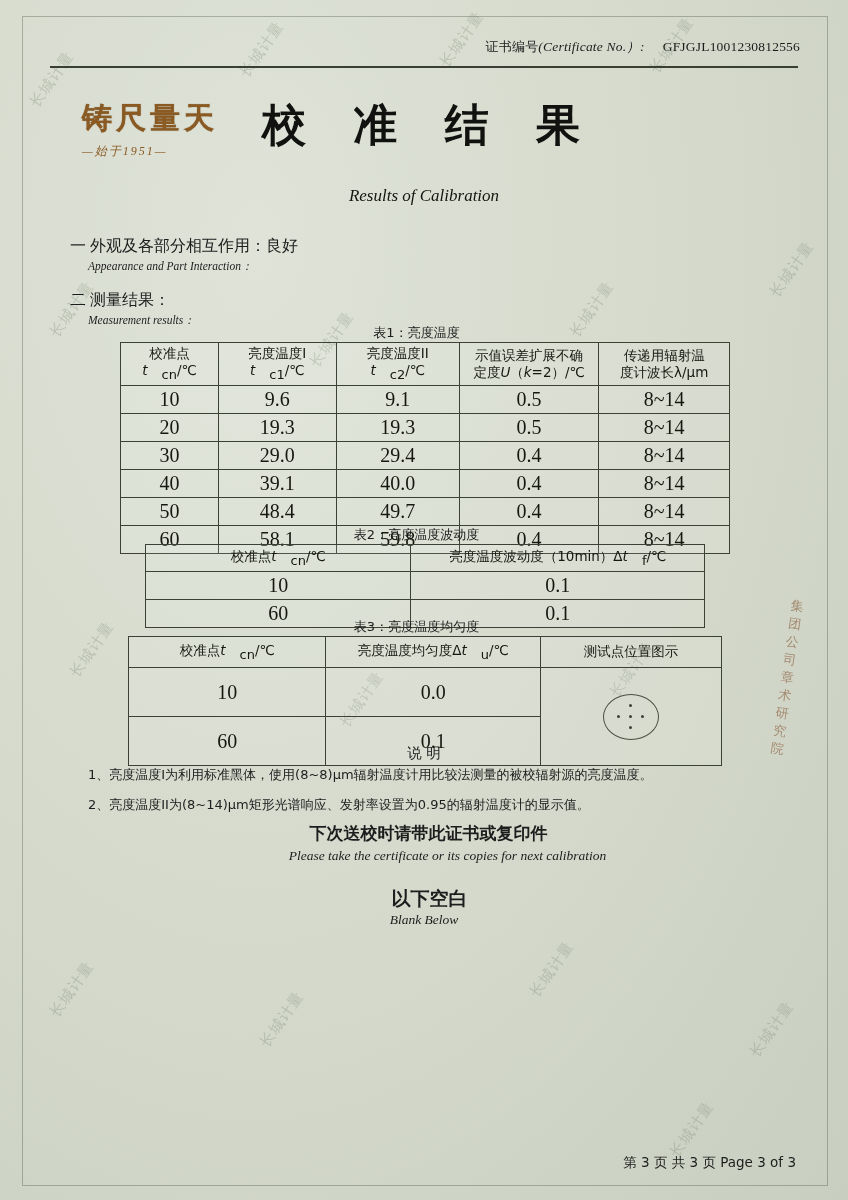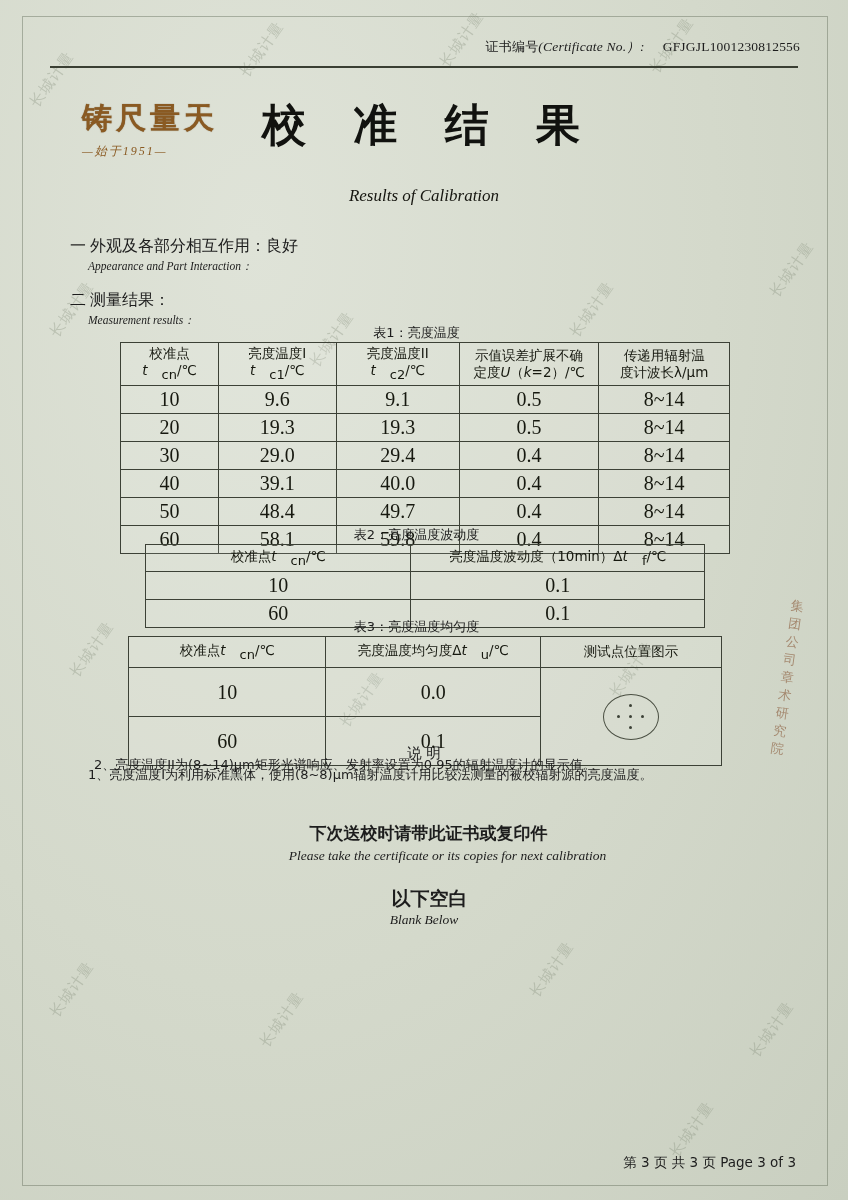--- a/index.html
+++ b/index.html
@@ -296,21 +296,21 @@
     </tr>
     <tr>
       <td class="num" style="height:44px;">60</td>
       <td class="num">0.1</td>
     </tr>
   </tbody>
     </table>
 
   <div class="note-title" style="top:744px;">说 明</div>
   <div class="note" style="left:88px;top:766px;width:680px;">1、亮度温度I为利用标准黑体，使用(8~8)μm辐射温度计用比较法测量的被校辐射源的亮度温度。</div>
-  <div class="note" style="left:88px;top:756px;width:680px;margin-left:6px;">2、亮度温度II为(8~14)μm矩形光谱响应、发射率设置为0.95的辐射温度计的显示值。</div>
+  <div class="note" style="left:88px;top:796px;width:680px;">2、亮度温度II为(8~14)μm矩形光谱响应、发射率设置为0.95的辐射温度计的显示值。</div>
 
   <div class="bold-cn" style="top:822px;">下次送校时请带此证书或复印件</div>
   <div class="ital-center" style="top:848px;padding-left:47px;">Please take the certificate or its copies for next calibration</div>
 
   <div class="blank-cn" style="top:886px;padding-left:11px;">以下空白</div>
   <div class="ital-center" style="top:912px;">Blank Below</div>
 
   <div class="stamp">
     <span>集</span>
       <span>团</span>

